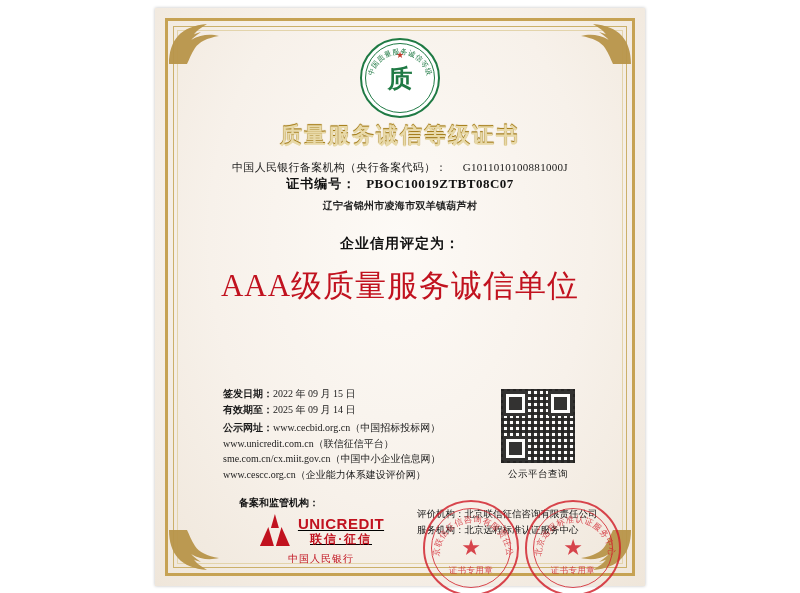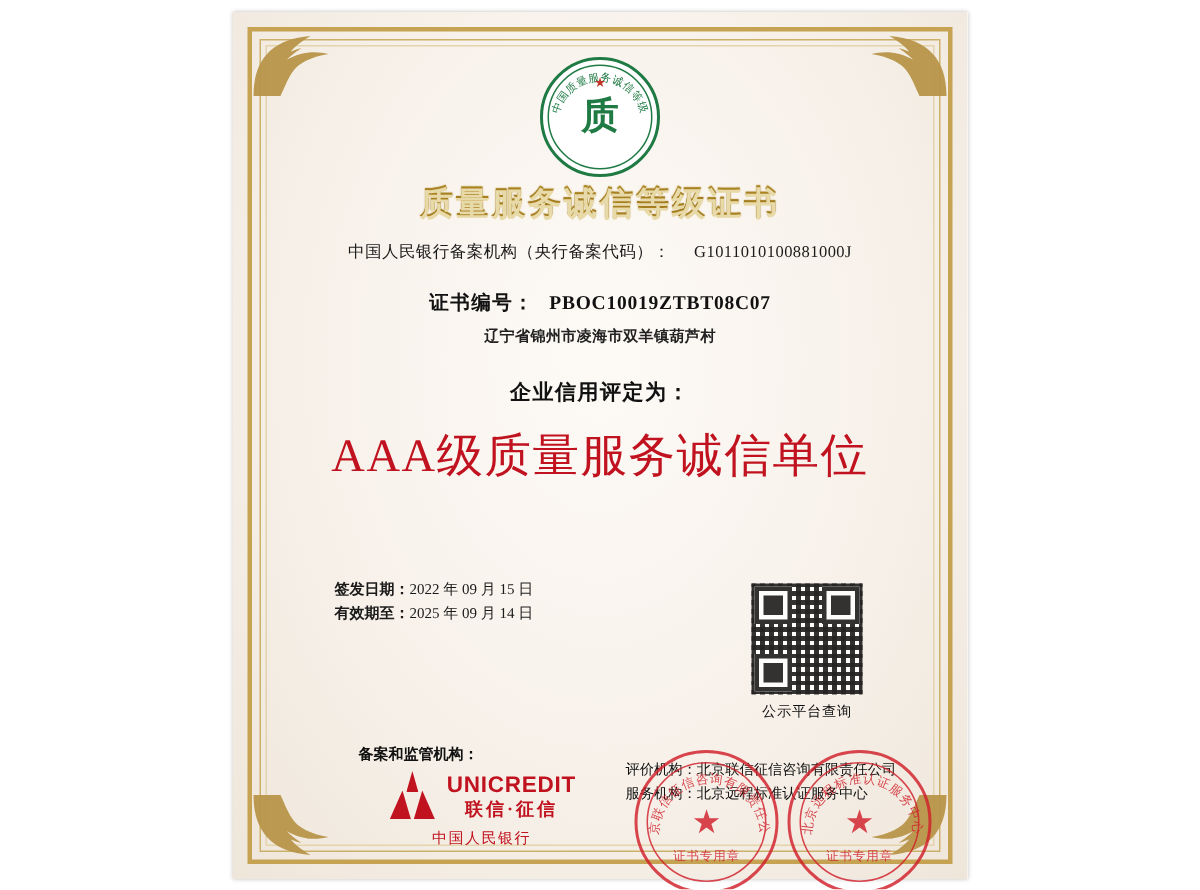--- a/index.html
+++ b/index.html
@@ -153,21 +153,21 @@
     display: inline-block;
     margin-left: 16px;
     font-family: "Liberation Serif", serif;
   }
 
   .cert-no {
     text-align: center;
     font-family: "Liberation Serif", serif;
     font-size: 13px;
     color: #111;
-    margin-top: 18px;
+    margin-top: 0;
     font-weight: bold;
   }
   .cert-no .label { font-weight: bold; letter-spacing: 1px; }
   .cert-no .value { margin-left: 10px; letter-spacing: .5px; }
 
   .company {
     text-align: center;
     font-family: "Liberation Serif", serif;
     font-weight: bold;
     font-size: 21px;
@@ -279,20 +279,21 @@
     left: 56px;
     top: 480px;
     width: 160px;
     text-align: center;
   }
   .unicredit .logo-row {
     display: flex;
     align-items: center;
     justify-content: center;
     gap: 6px;
+    text-decoration: underline;
   }
   .uc-mark {
     width: 34px; height: 34px;
     position: relative;
   }
   .uc-mark .p1, .uc-mark .p2, .uc-mark .p3 {
     position: absolute;
     background: #c1121f;
   }
   .uc-mark .p1 {
@@ -456,20 +457,34 @@
       <div class="rating-label">企业信用评定为：</div>
       <div class="rating">AAA级质量服务诚信单位</div>
 
       <div class="details">
         <div class="row">
           <span class="lbl">签发日期：</span><span>2022 年 09 月 15 日</span>
         </div>
         <div class="row">
           <span class="lbl">有效期至：</span><span>2025 年 09 月 14 日</span>
         </div>
+        <div class="sites">
+          <div class="row">
+            <span class="lbl">公示网址：</span><span>www.cecbid.org.cn（中国招标投标网）</span>
+          </div>
+          <div class="row indent">
+            <span>www.unicredit.com.cn（联信征信平台）</span>
+          </div>
+          <div class="row indent">
+            <span>sme.com.cn/cx.miit.gov.cn（中国中小企业信息网）</span>
+          </div>
+          <div class="row indent">
+            <span>www.cescc.org.cn（企业能力体系建设评价网）</span>
+          </div>
+        </div>
       </div>
 
       <div class="qr-block">
         <div class="qr">
           <span class="pe a">
               <i></i>
             </span>
           <span class="pe b">
               <i></i>
             </span>

